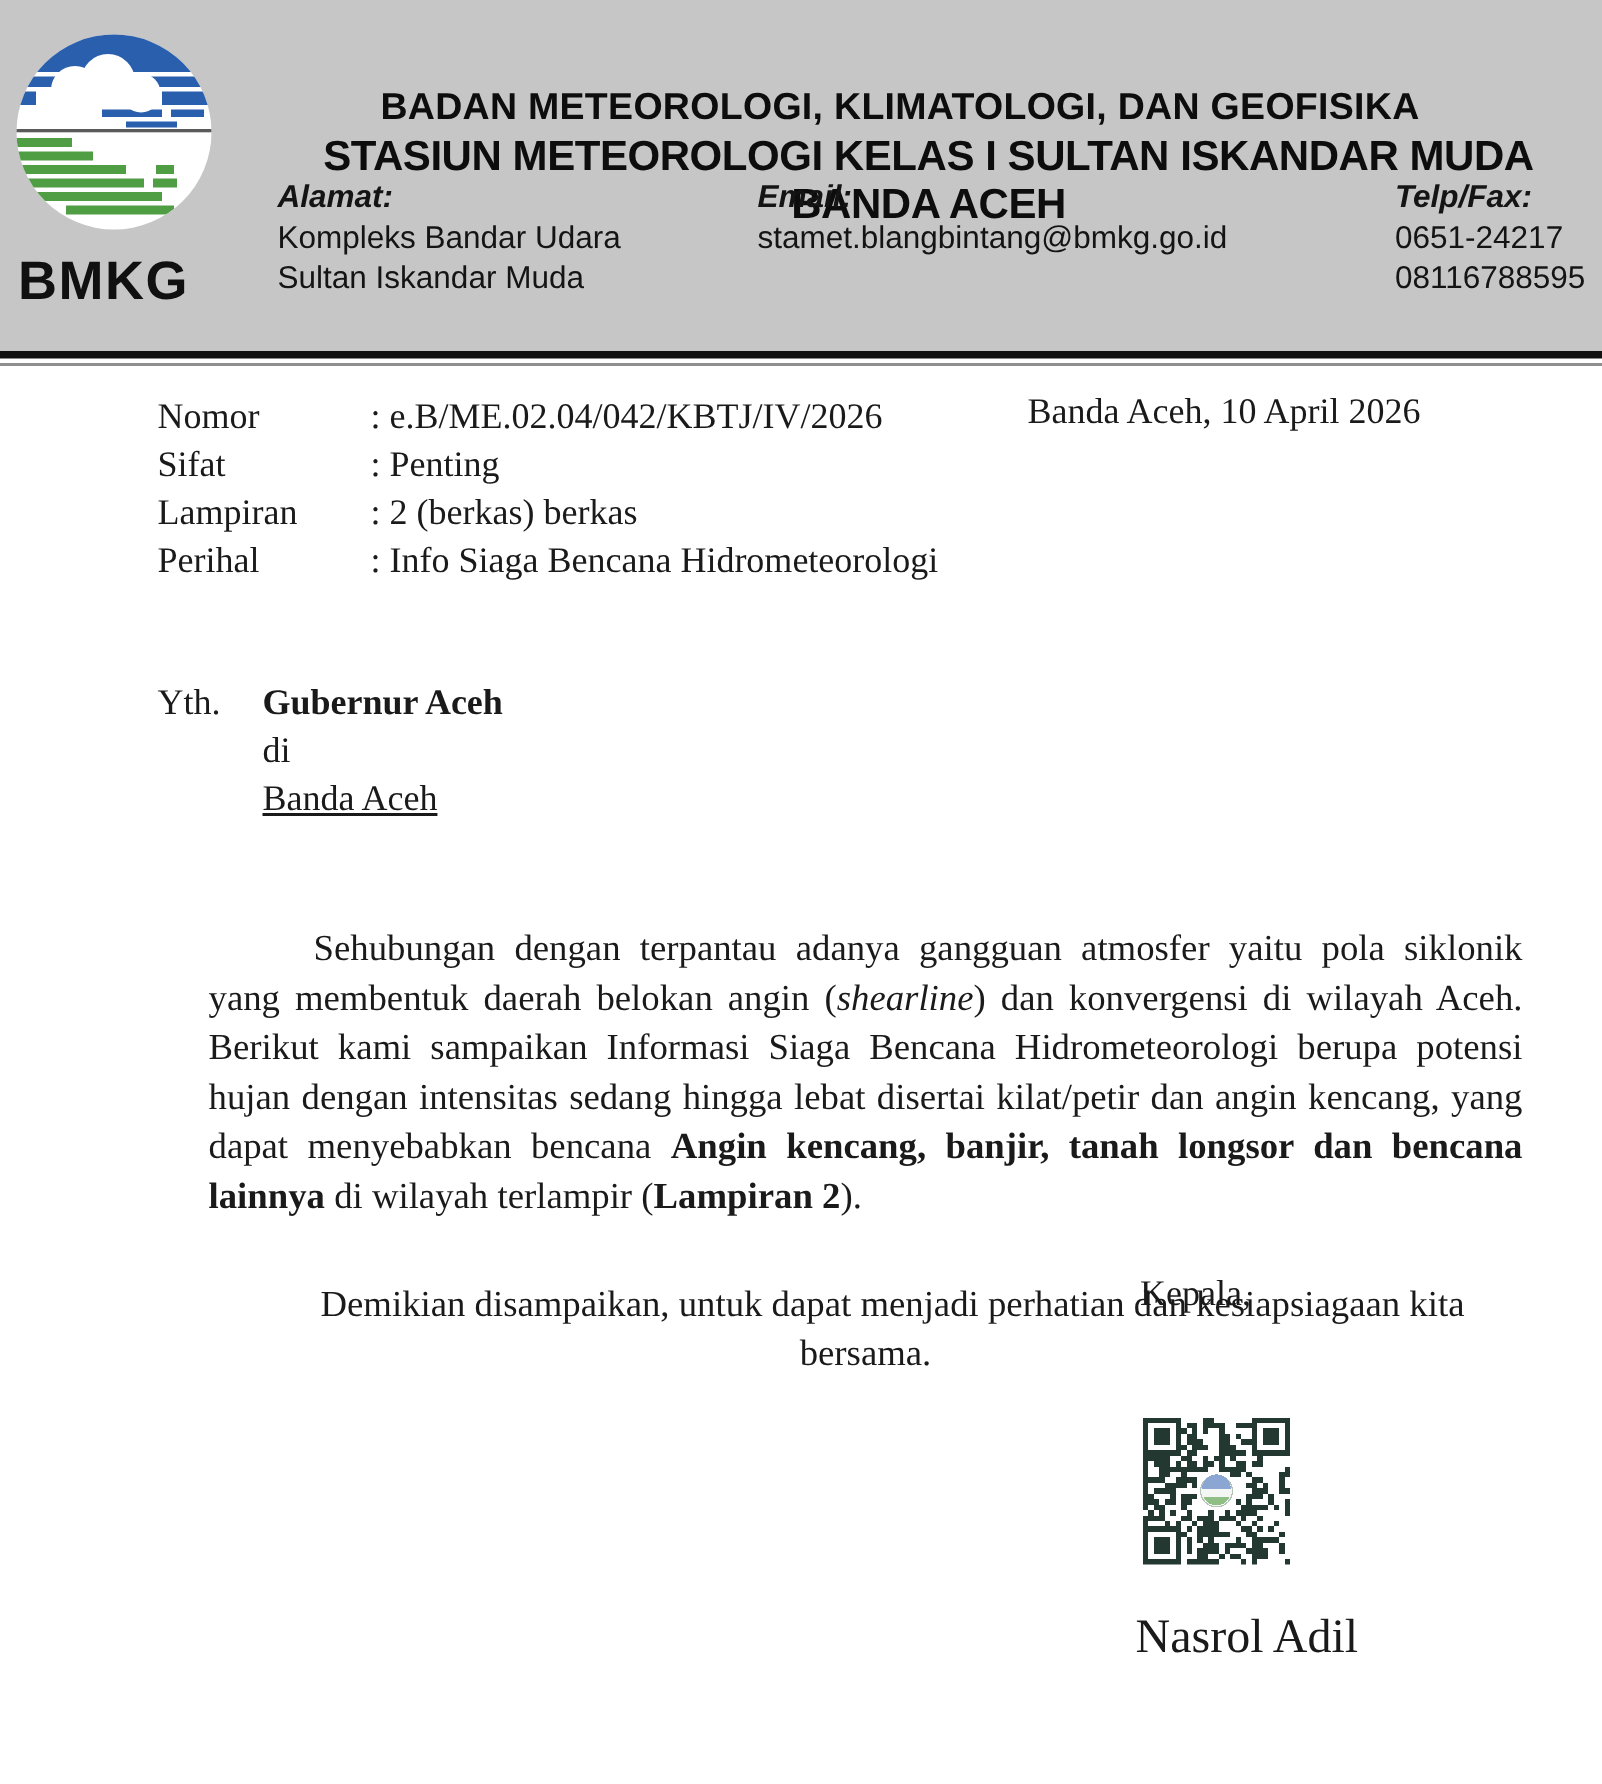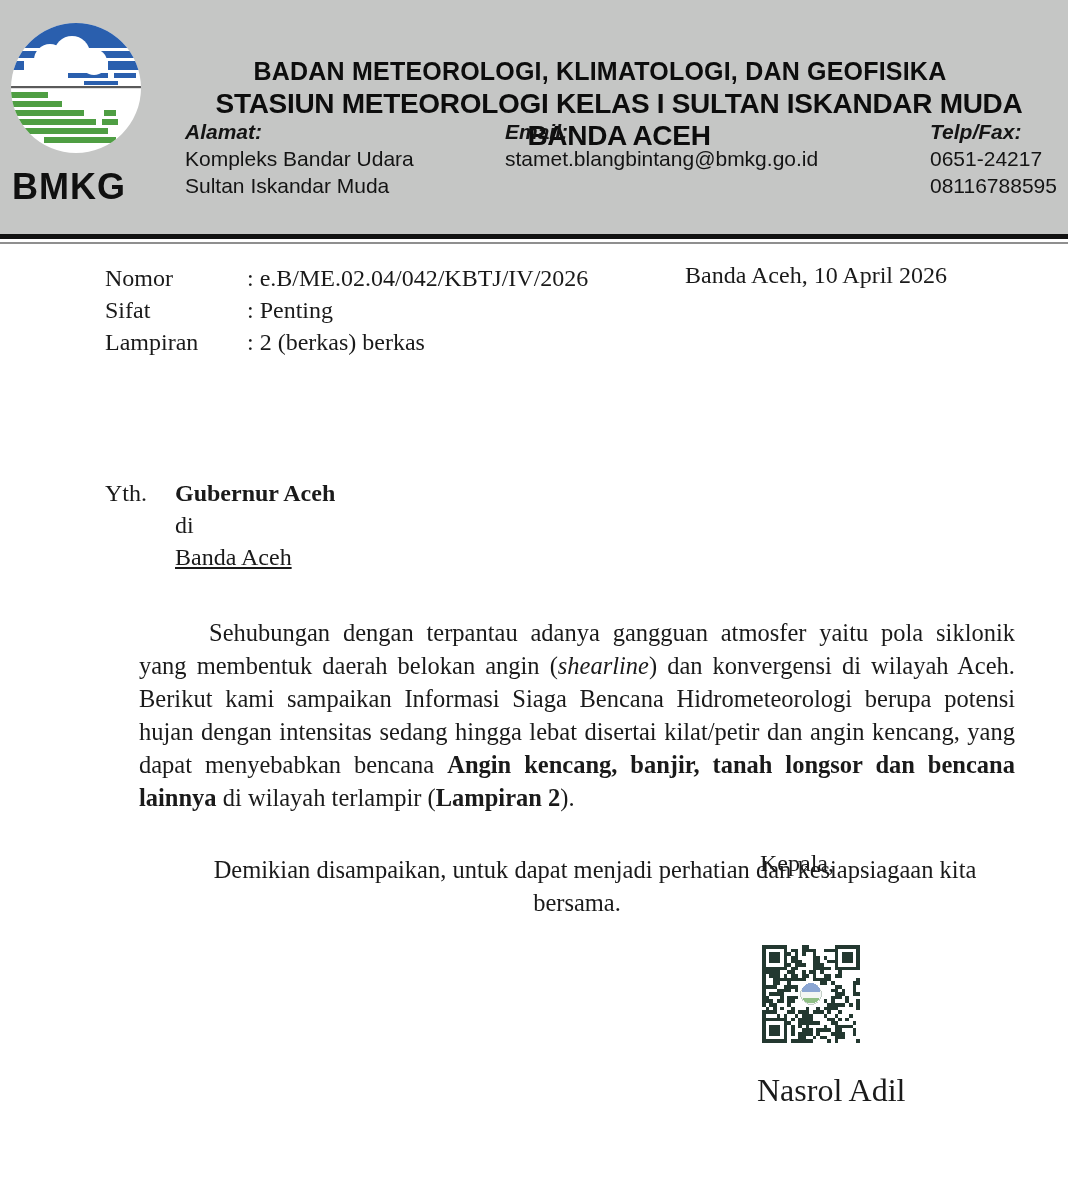--- a/index.html
+++ b/index.html
@@ -33,21 +33,21 @@
   .col-telp{left:930px;}
 
   
   .meta{position:absolute;top:262px;left:105px;font-size:24px;line-height:32px;}
   .meta-row{display:flex;}
   .meta-label{width:142px;flex:0 0 142px;}
   .date-line{position:absolute;top:262px;left:685px;font-size:24px;}
 
   
   .recipient{position:absolute;top:453px;left:105px;font-size:24px;line-height:32px;}
-  .recipient .row{display:flex;margin-top:24px;}
+  .recipient .row{display:flex;}
   .recipient .yth{width:70px;flex:0 0 70px;}
   .recipient .name{font-weight:bold;}
   .recipient .indent{margin-left:70px;}
   .recipient .city{text-decoration:underline;}
 
   
   .para{position:absolute;left:139px;width:876px;font-size:24.5px;line-height:33px;text-align:justify;}
   .para-1{top:616px;text-indent:70px;}
   .para-2{top:853px;text-indent:36px;text-align:center;}
   .italic{font-style:italic;}
@@ -125,20 +125,24 @@
       <span class="meta-label">Nomor</span>
       <span class="meta-value">: e.B/ME.02.04/042/KBTJ/IV/2026</span>
     </div>
     <div class="meta-row">
       <span class="meta-label">Sifat</span>
       <span class="meta-value">: Penting</span>
     </div>
     <div class="meta-row">
       <span class="meta-label">Lampiran</span>
       <span class="meta-value">: 2 (berkas) berkas</span>
+    </div>
+    <div class="meta-row">
+      <span class="meta-label">Perihal</span>
+      <span class="meta-value">: Info Siaga Bencana Hidrometeorologi</span>
     </div>
   </section>
   <div class="date-line">Banda Aceh, 10 April 2026</div>
 
   <section class="recipient">
     <div class="row">
       <span class="yth">Yth.</span>
       <span class="name">Gubernur Aceh</span>
     </div>
     <div class="indent">di</div>

